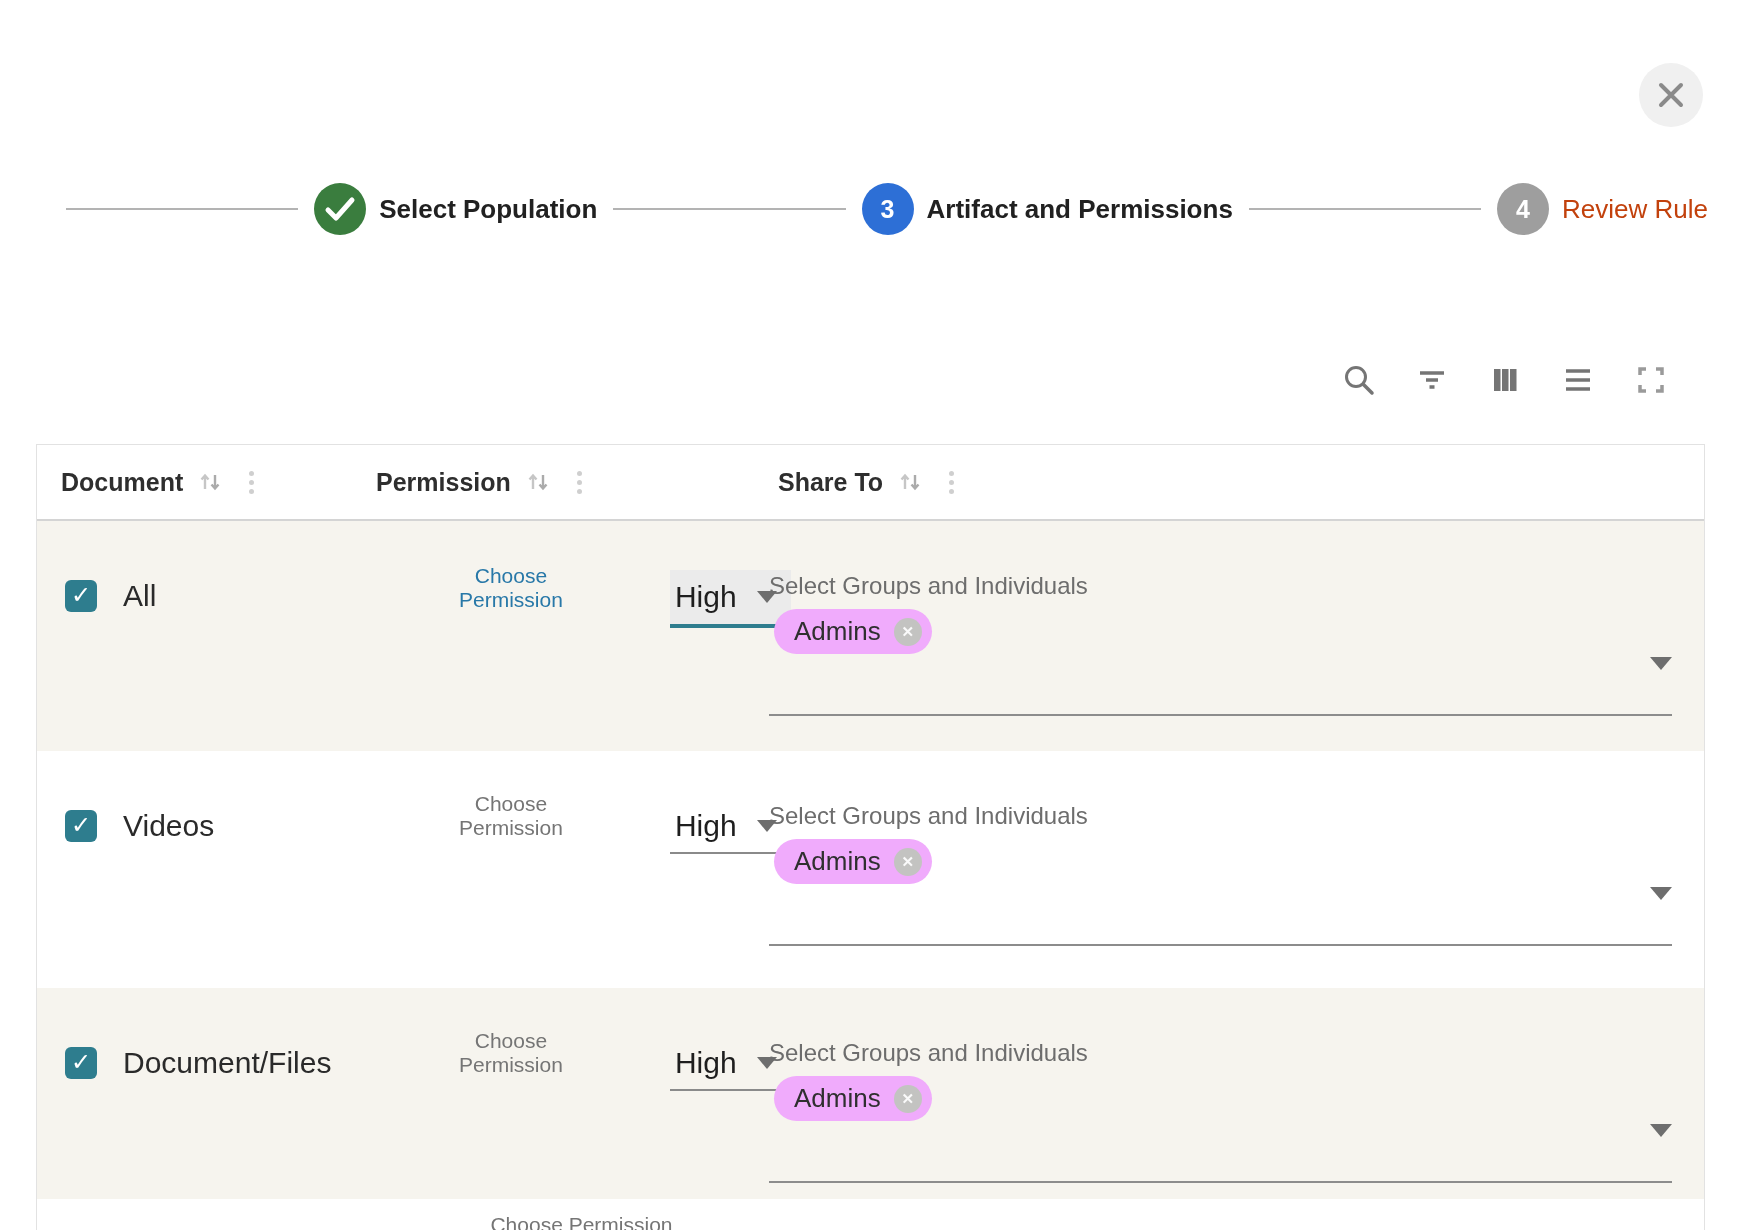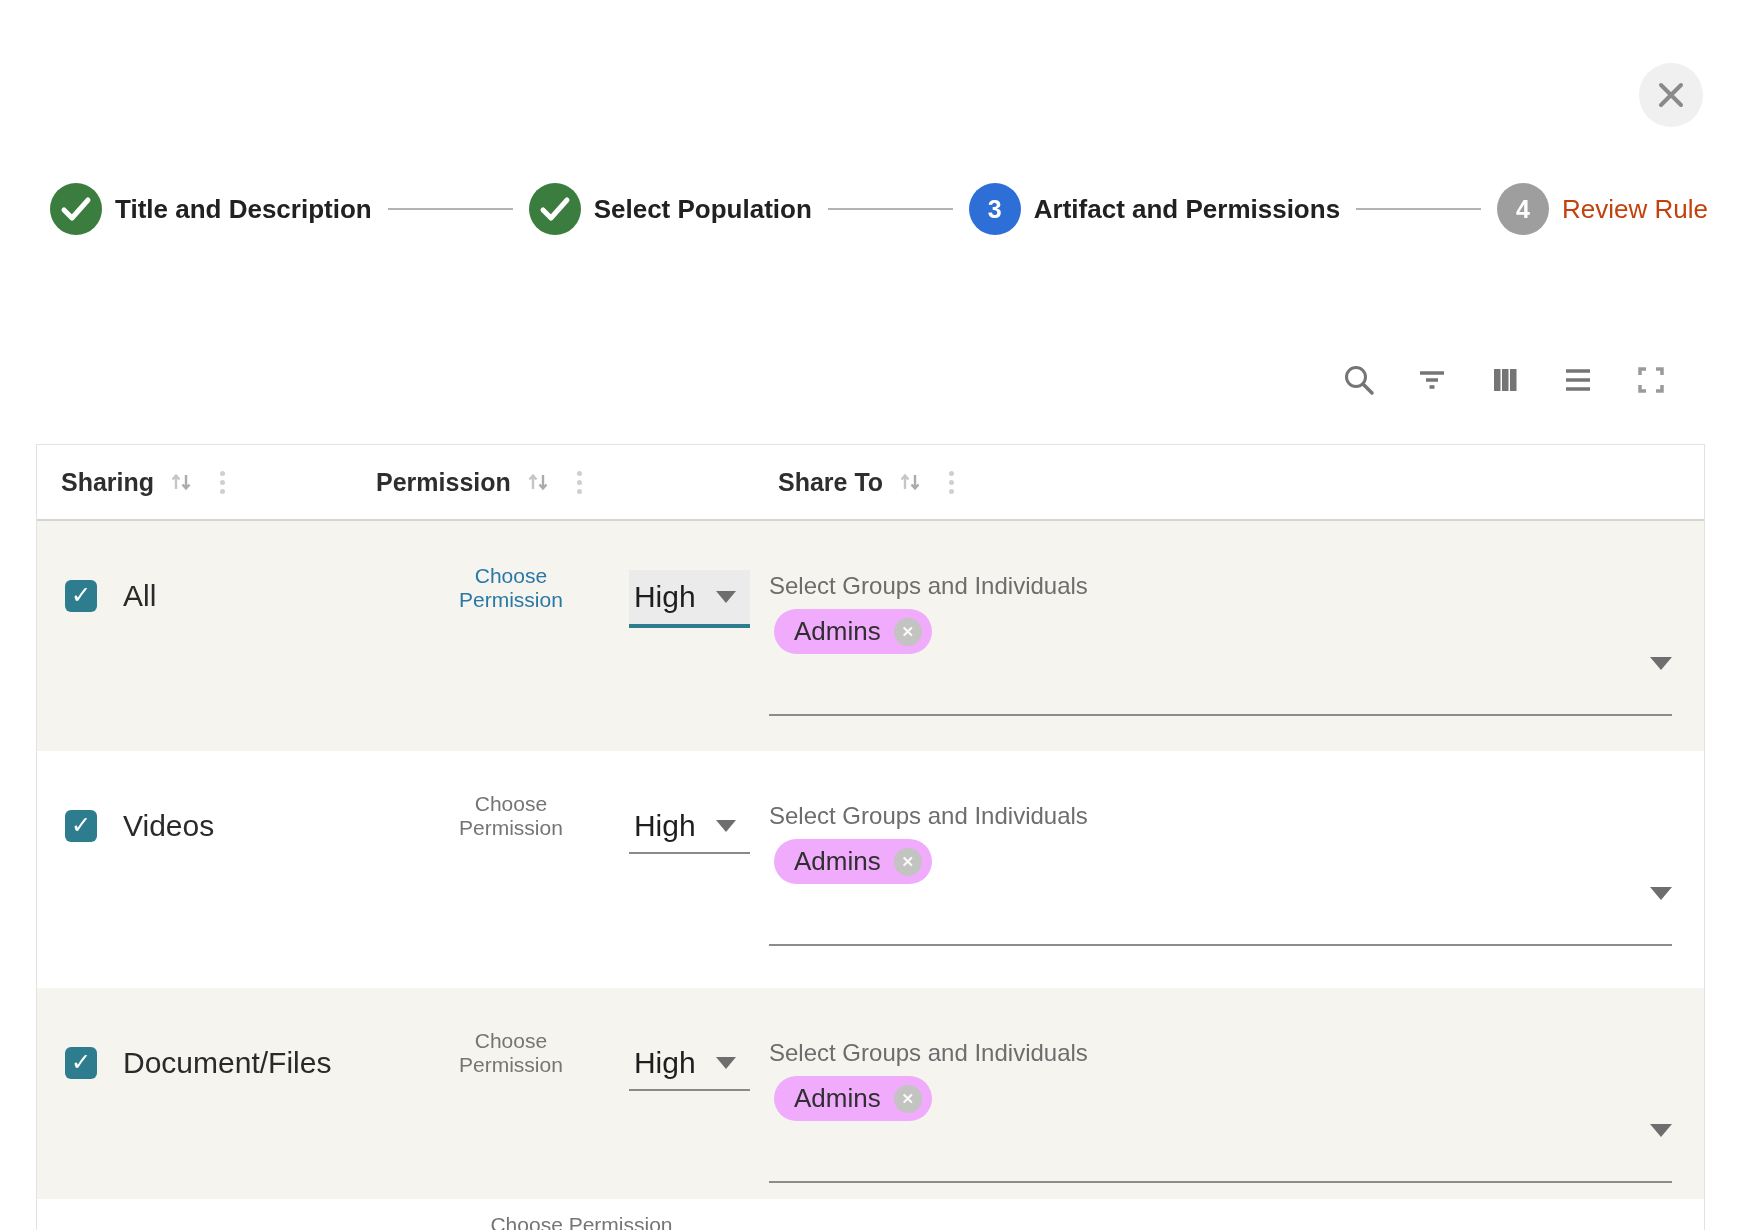--- a/index.html
+++ b/index.html
@@ -57,21 +57,21 @@
   
   .artifact-cell{padding:58px 0 0 28px;display:flex;align-items:center;gap:26px;align-self:start;}
   .checkbox{width:32px;height:32px;border-radius:6px;background:var(--accent-teal);display:flex;align-items:center;justify-content:center;cursor:pointer;flex:0 0 auto;}
   .checkbox .tick{color:#fff;font-size:24px;font-weight:700;line-height:1;transform:translateY(-1px);}
   .artifact-label{font-size:30px;color:#2a2a2a;}
 
   
   .perm-cell{padding-top:27px;display:flex;flex-direction:row;align-self:start;}
   .perm-link{width:245px;margin-left:99px;text-align:center;font-size:21px;color:#757575;background:none;border:none;cursor:pointer;font-family:inherit;}
   .row.focused-perm .perm-link{color:var(--link-blue);}
-  .select{width:245px;margin-left:66px;margin-top:22px;height:54px;display:flex;align-items:center;justify-content:space-between;
+  .select{width:245px;margin-left:107px;margin-top:22px;height:54px;display:flex;align-items:center;justify-content:space-between;
     padding:0 14px 0 5px;border-bottom:2px solid #8a8a8a;cursor:pointer;background:transparent;gap:20px;}
   .row.focused-perm .select{background:var(--focused-select-bg);border-bottom:4px solid var(--accent-teal);height:58px;}
   .select-value{font-size:30px;color:#1e1e1e;}
   .caret-sm{width:0;height:0;border-left:10px solid transparent;border-right:10px solid transparent;border-top:12px solid #6e6e6e;}
 
   
   .share-cell{padding:51px 32px 0 23px;align-self:start;}
   .share-box{height:144px;border-bottom:2px solid #8c8c8c;display:flex;flex-direction:column;}
   .share-label{font-size:24px;color:#6d6d6d;}
   .chip-row{margin-top:9px;display:flex;justify-content:space-between;align-items:flex-start;}
@@ -91,36 +91,28 @@
 
   <button class="close-btn">
     <span style="display:flex;">
       <svg width="30" height="30" viewBox="0 0 30 30">
           <path d="M5 5 L25 25 M25 5 L5 25" stroke="#8a8a8a" stroke-width="4" stroke-linecap="round" fill="none"></path>
         </svg>
     </span>
   </button>
 
   <div class="stepper">
+    <div class="connector"></div>
+
     <div class="step complete">
       <div class="step-circle complete">
         <svg width="52" height="52" viewBox="0 0 52 52">
             <polyline points="14,27 22,35 38,17" fill="none" stroke="#fff" stroke-width="5" stroke-linecap="round" stroke-linejoin="round"></polyline>
           </svg>
       </div>
-      <span class="step-label">Title and Description</span>
-    </div>
-    <div class="connector"></div>
-
-    <div class="step complete">
-      <div class="step-circle complete">
-        <svg width="52" height="52" viewBox="0 0 52 52">
-            <polyline points="14,27 22,35 38,17" fill="none" stroke="#fff" stroke-width="5" stroke-linecap="round" stroke-linejoin="round"></polyline>
-          </svg>
-      </div>
       <span class="step-label">Select Population</span>
     </div>
     <div class="connector"></div>
 
     <div class="step active">
       <div class="step-circle active">
         <span class="step-number">3</span>
       </div>
       <span class="step-label">Artifact and Permissions</span>
     </div>
@@ -169,21 +161,21 @@
           <path d="M6 22 V28 H12"></path>
           <path d="M28 22 V28 H22"></path>
         </svg>
     </button>
   </div>
 
   <div class="table">
 
     <div class="thead">
       <div class="th c1">
-        <span class="th-label">Sharing</span>
+        <span class="th-label">Document</span>
         <span class="sort-icon">
           <svg width="26" height="26" viewBox="0 0 26 26">
               <path d="M8 20 V7 M4.5 10.5 L8 6.5 L11.5 10.5" fill="none" stroke="#c6c6c6" stroke-width="2.4"></path>
               <path d="M18 6 V19 M14.5 15.5 L18 19.5 L21.5 15.5" fill="none" stroke="#ababab" stroke-width="2.4"></path>
             </svg>
         </span>
         <span class="kebab">
             <i></i>
             <i></i>
             <i></i>

